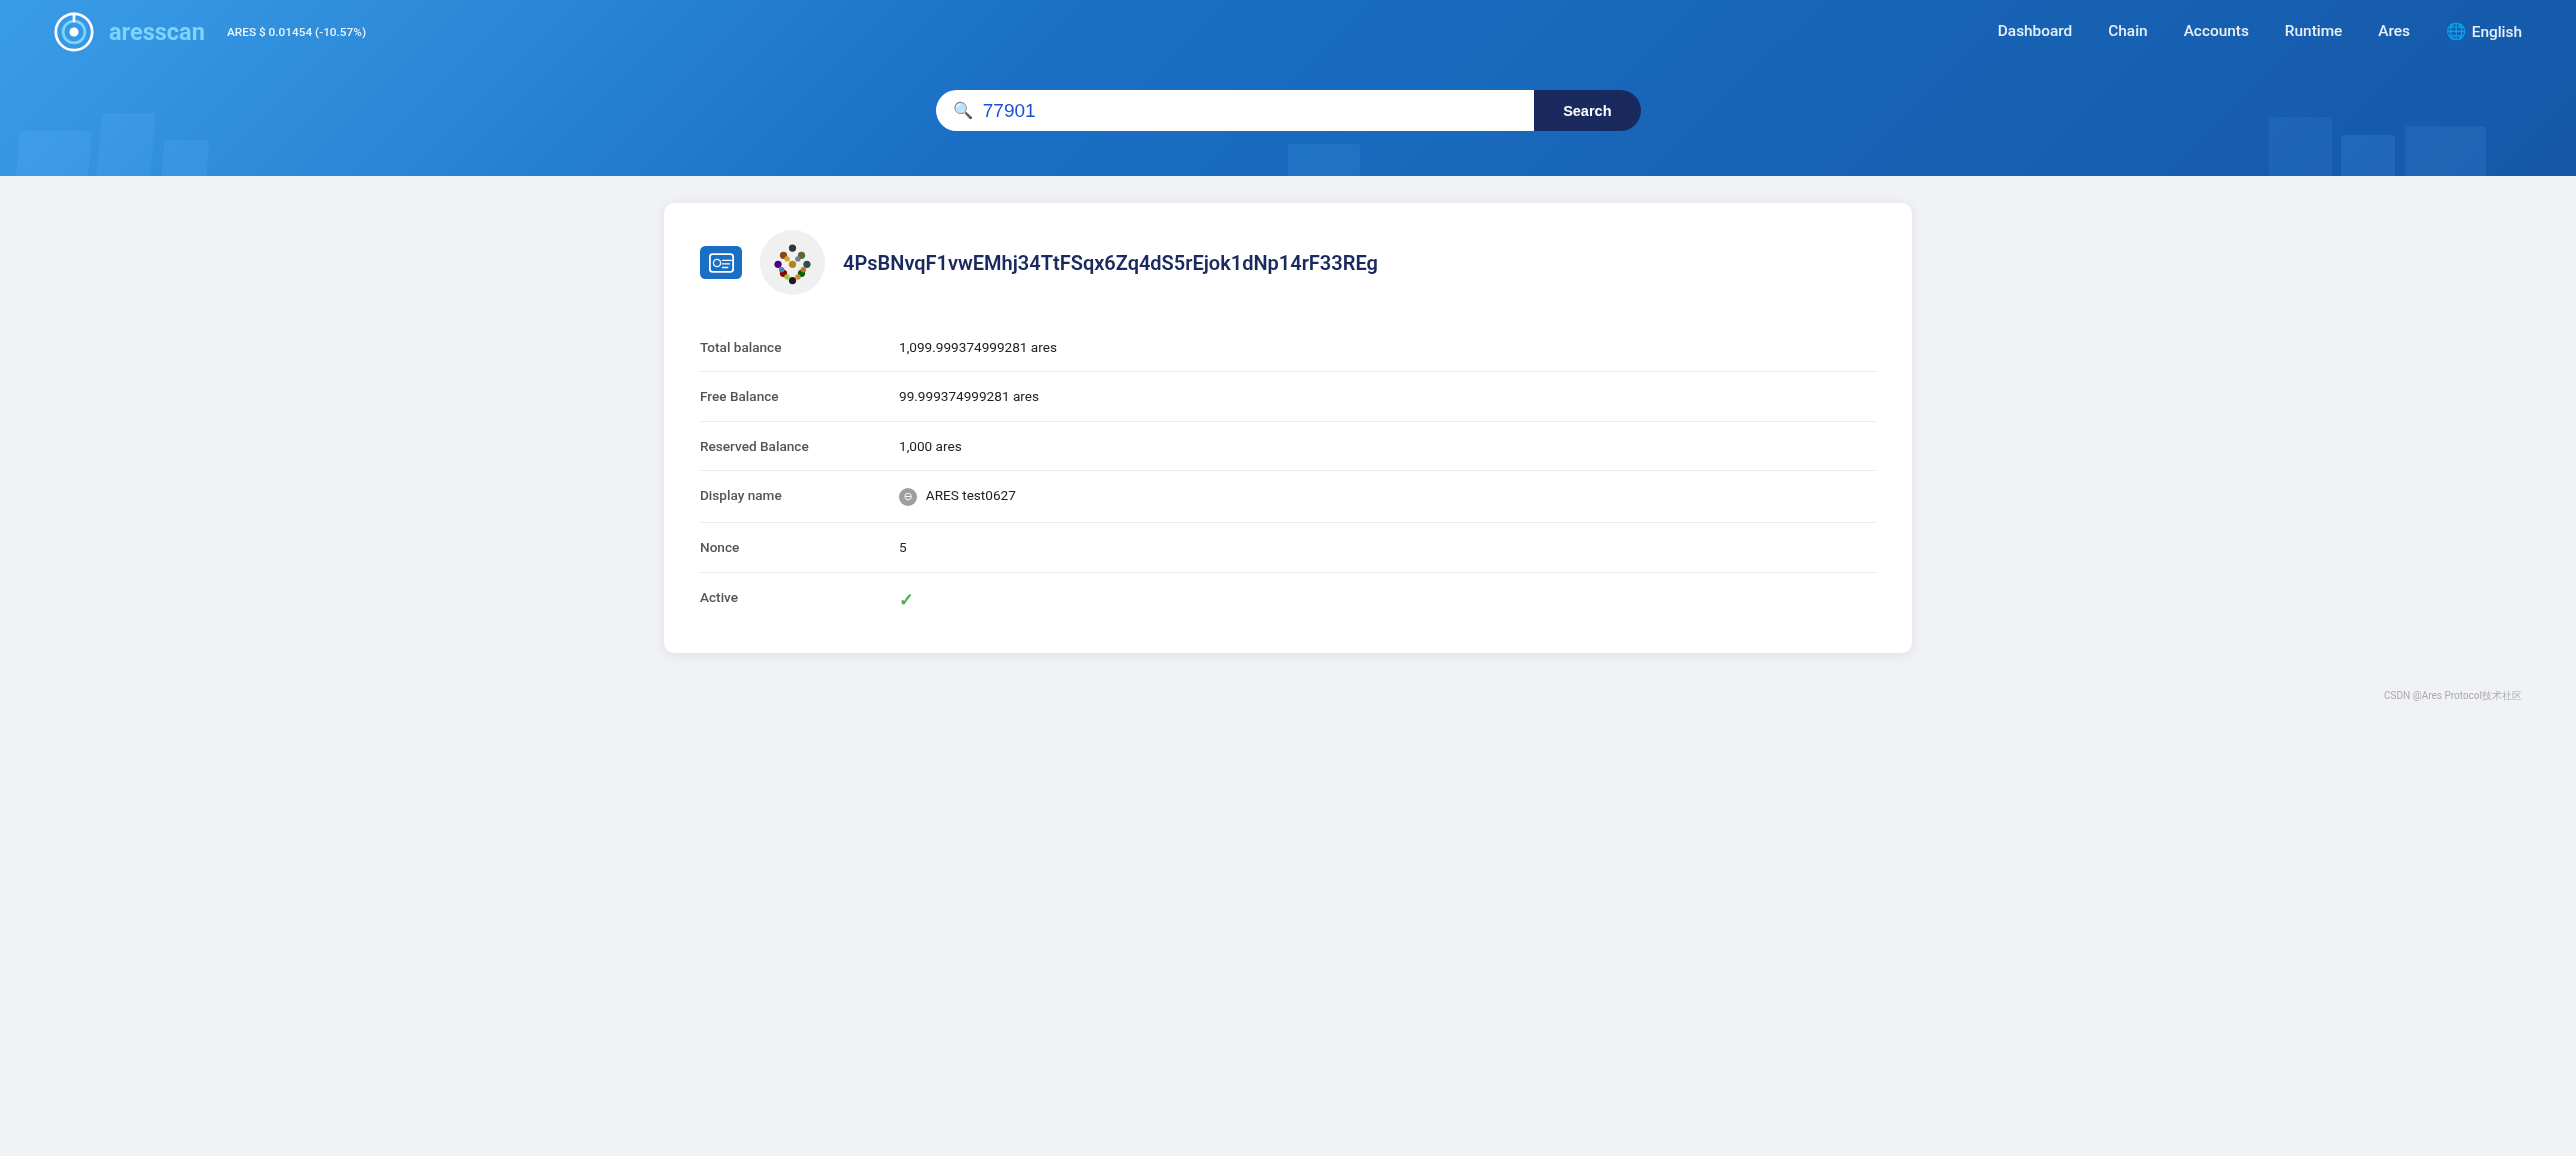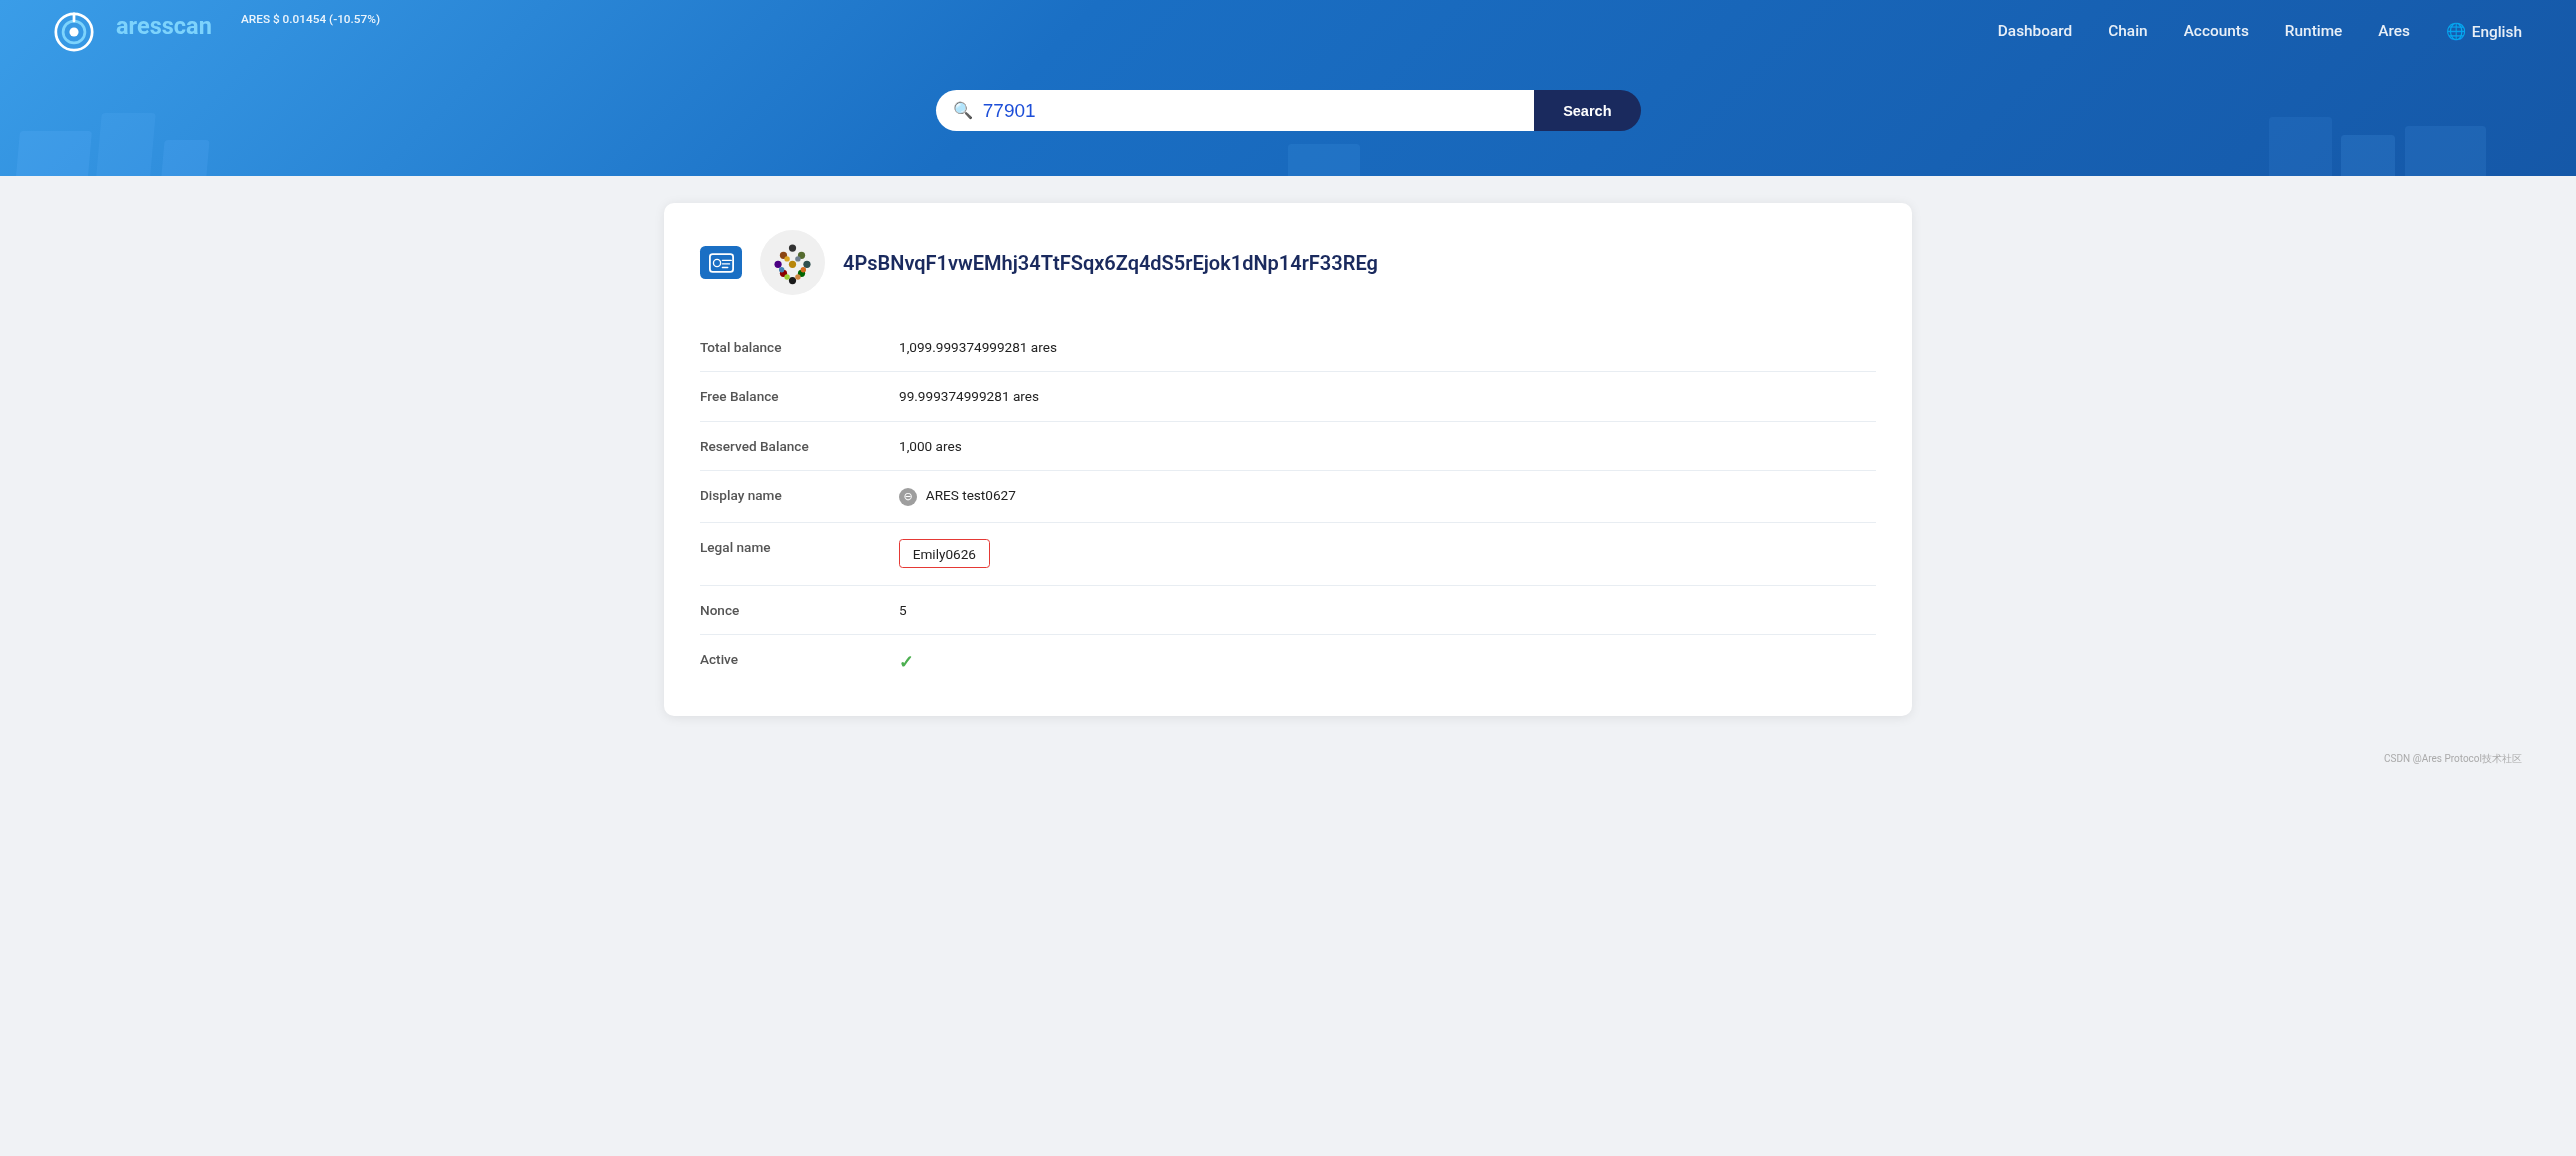--- a/index.html
+++ b/index.html
@@ -19,21 +19,22 @@
 
     .header-nav {
       display: flex;
       align-items: center;
       justify-content: space-between;
       height: 63px;
     }
 
     .logo-area {
       display: flex;
-      gap: 22px;
+      align-items: center;
+      gap: 15px;
     }
 
     .logo-icon {
       width: 40px;
       height: 40px;
     }
 
     .logo-text {
       font-size: 23.5px;
       font-weight: 700;
@@ -386,26 +387,20 @@
         <td>1,000 ares</td>
       </tr>
       <tr>
         <td>Display name</td>
         <td>
           <span class="display-name-icon">⊖</span>
           <span>ARES test0627</span>
         </td>
       </tr>
       <tr>
-        <td>Legal name</td>
-        <td>
-          <span class="highlight-cell">Emily0626</span>
-        </td>
-      </tr>
-      <tr>
         <td>Nonce</td>
         <td>5</td>
       </tr>
       <tr>
         <td>Active</td>
         <td>
           <span class="check-icon">✓</span>
         </td>
       </tr>
     </tbody>

